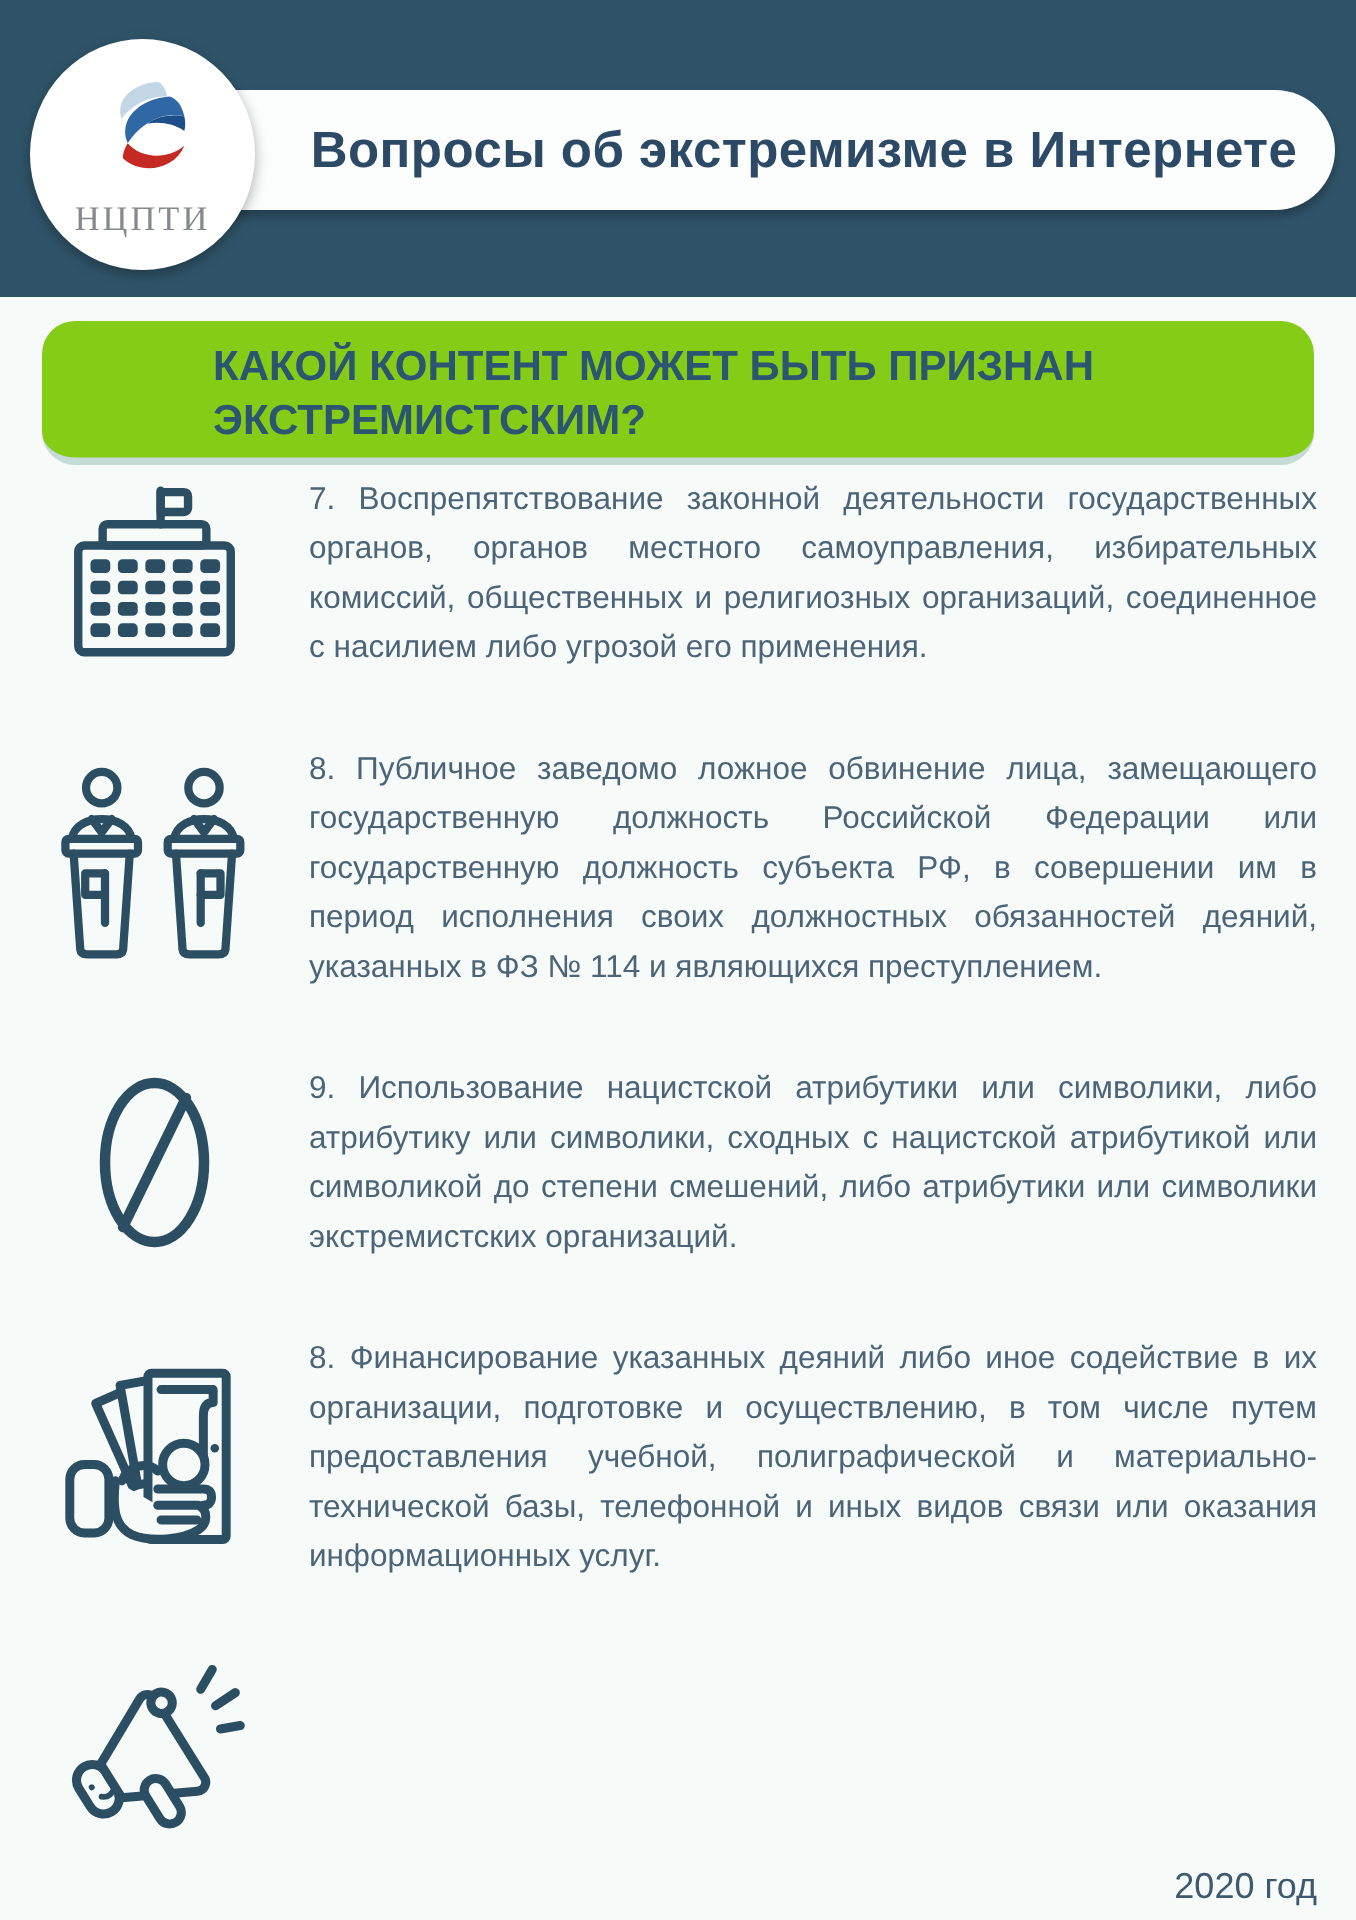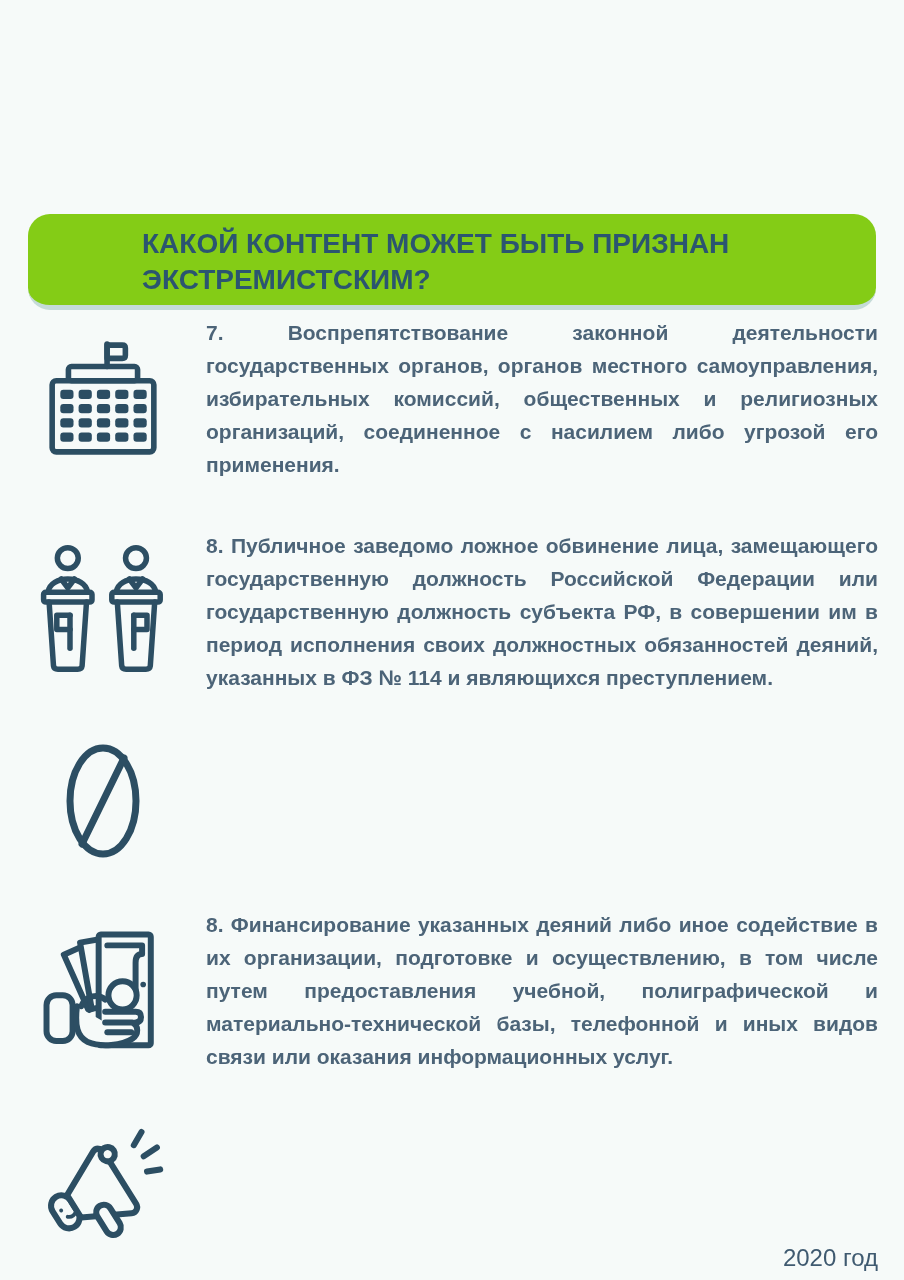--- a/index.html
+++ b/index.html
@@ -29,34 +29,48 @@
   .section-heading{
     position:absolute;left:28px;top:214px;width:848px;height:96px;
     background:#84cc16;border-radius:22px;border-bottom:5px solid #c5dbd8;
     box-sizing:border-box;padding:12px 30px 0 114px;
   }
   .section-heading .text{
     font-size:28px;font-weight:bold;color:#2b5570;line-height:36px;max-width:640px;
   }
   
   .items{position:absolute;top:316px;left:0;width:904px;}
-  .item{display:flex;align-items:center;margin-bottom:48px;font-weight:bold;}
+  .item{display:flex;align-items:center;margin-bottom:48px;}
   .icon-cell{flex:0 0 206px;display:flex;justify-content:center;align-items:center;}
   .text-cell{
     flex:1;margin-right:26px;font-size:21px;line-height:33px;
     color:#4c6478;text-align:justify;
   }
   .footer-year{position:absolute;right:26px;bottom:8px;font-size:24px;color:#3f5a70;}
   svg.icn{display:block;}
 </style>
 </head>
 <body>
 
 <div class="page">
 
+  <div class="header">
+    <div class="title-pill">
+      <span class="title">Вопросы об экстремизме в Интернете</span>
+    </div>
+    <div class="logo-badge">
+      <svg class="icn" width="84" height="82" viewBox="0 0 100 100">
+        <path d="M62,8 C40,10 28,24 33,38 C42,26 56,19 70,20 C69,14 66,9 62,8 Z" fill="#c3d6e5"></path>
+        <path d="M72,20 C46,22 30,40 38,58 C50,40 68,32 84,36 C82,27 78,22 72,20 Z" fill="#2f68a5"></path>
+        <path d="M38,58 C48,70 70,72 84,60 C76,80 48,84 34,70 C34,66 36,61 38,58 Z" fill="#c52a22"></path>
+        <path d="M84,36 C74,34 62,36 54,42 C64,40 76,42 84,48 C85,44 85,40 84,36 Z" fill="#1d4f8b"></path>
+      </svg>
+      <span class="logo-text">НЦПТИ</span>
+    </div>
+  </div>
 
   <div class="section-heading">
     <div class="text">КАКОЙ КОНТЕНТ МОЖЕТ БЫТЬ ПРИЗНАН ЭКСТРЕМИСТСКИМ?</div>
   </div>
 
   <div class="items">
 
     <div class="item">
       <div class="icon-cell">
         <svg class="icn" width="126" height="122" viewBox="0 0 120 120" fill="none" stroke="#2c4e63" stroke-width="5.5" stroke-linecap="round" stroke-linejoin="round">
@@ -117,20 +131,21 @@
       <div class="text-cell">8. Публичное заведомо ложное обвинение лица, замещающего государственную должность Российской Федерации или государственную должность субъекта РФ, в совершении им в период исполнения своих должностных обязанностей деяний, указанных в ФЗ № 114 и являющихся преступлением.</div>
     </div>
 
     <div class="item">
       <div class="icon-cell">
         <svg class="icn" width="78" height="118" viewBox="0 0 78 118" fill="none" stroke="#2c4e63" stroke-width="7" stroke-linecap="round">
           <ellipse cx="39" cy="59" rx="33" ry="53"></ellipse>
           <line x1="60" y1="16" x2="18" y2="102"></line>
         </svg>
       </div>
+      <div class="text-cell">9. Использование нацистской атрибутики или символики, либо атрибутику или символики, сходных с нацистской атрибутикой или символикой до степени смешений, либо атрибутики или символики экстремистских организаций.</div>
     </div>
 
     <div class="item">
       <div class="icon-cell">
         <svg class="icn" width="132" height="126" viewBox="0 0 120 116" fill="none" stroke="#2c4e63" stroke-width="5.5" stroke-linecap="round" stroke-linejoin="round">
           <rect x="34" y="16" width="30" height="56" transform="rotate(-24 49 44)"></rect>
           <rect x="44" y="10" width="34" height="62" transform="rotate(-10 61 41)" fill="#f6faf9"></rect>
           <rect x="56" y="6" width="48" height="102" rx="2" fill="#f6faf9"></rect>
           <path d="M64,16 h32 v8 q-6,0 -6,8 v34"></path>
           <circle cx="97" cy="52" r="2.6" fill="#2c4e63" stroke="none"></circle>

